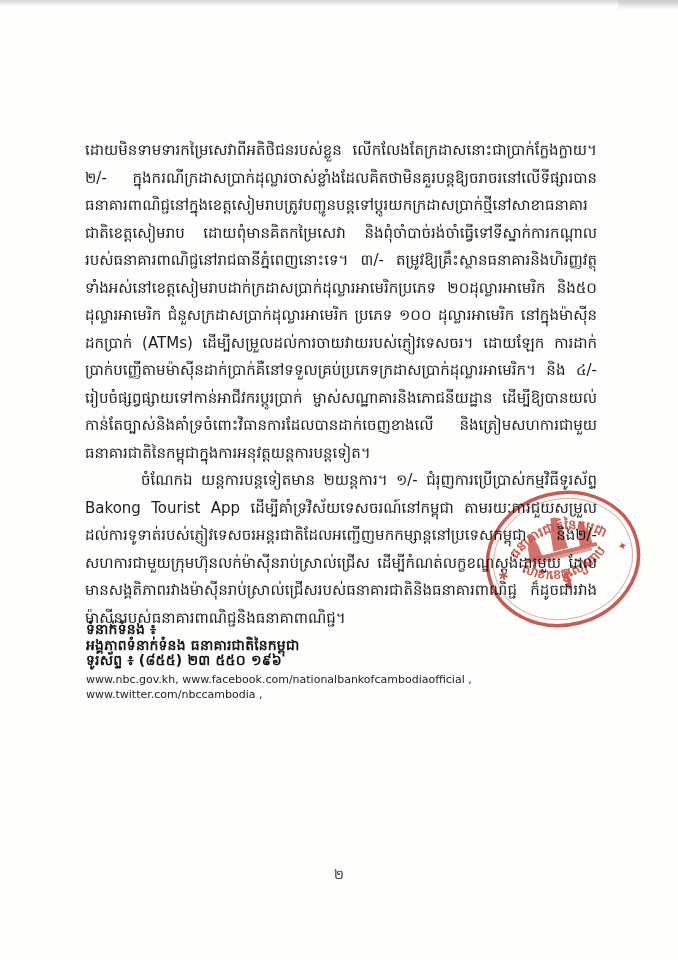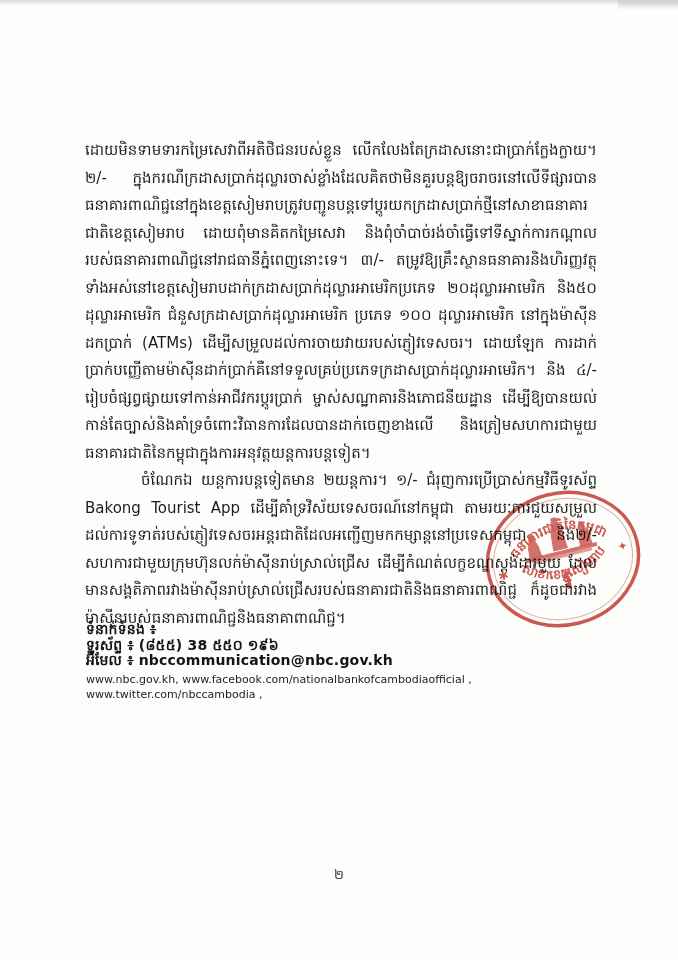--- a/index.html
+++ b/index.html
@@ -90,20 +90,20 @@
       <rect x="44" y="62" width="72" height="3" opacity="0.85"></rect>
       <rect x="50" y="66" width="60" height="2" opacity="0.6"></rect>
     </g>
 
     <text x="80" y="100" text-anchor="middle" font-size="26" font-weight="bold" fill="#c5443a" font-family="DejaVu Sans, sans-serif">៛</text>
   </svg>
 </div>
 
 <div class="footer-block">
   <div class="footer-khmer">ទំនាក់ទំនង ៖</div>
-  <div class="footer-khmer">ទូរស័ព្ទ ៖ (៨៥៥) 38 ៥៥០ ១៩៦</div>
-  <div class="footer-khmer">អ៊ីមែល ៖ nbccommunication@nbc.gov.kh</div>
+  <div class="footer-khmer">អង្គភាពទំនាក់ទំនង ធនាគារជាតិនៃកម្ពុជា</div>
+  <div class="footer-khmer">ទូរស័ព្ទ ៖ (៨៥៥) ២៣ ៥៥០ ១៩៦</div>
   <div class="footer-links">
     <div>www.nbc.gov.kh, www.facebook.com/nationalbankofcambodiaofficial , www.twitter.com/nbccambodia ,</div>
   </div>
 </div>
 
 <div class="page-number">២</div>
 
 </body></html>

